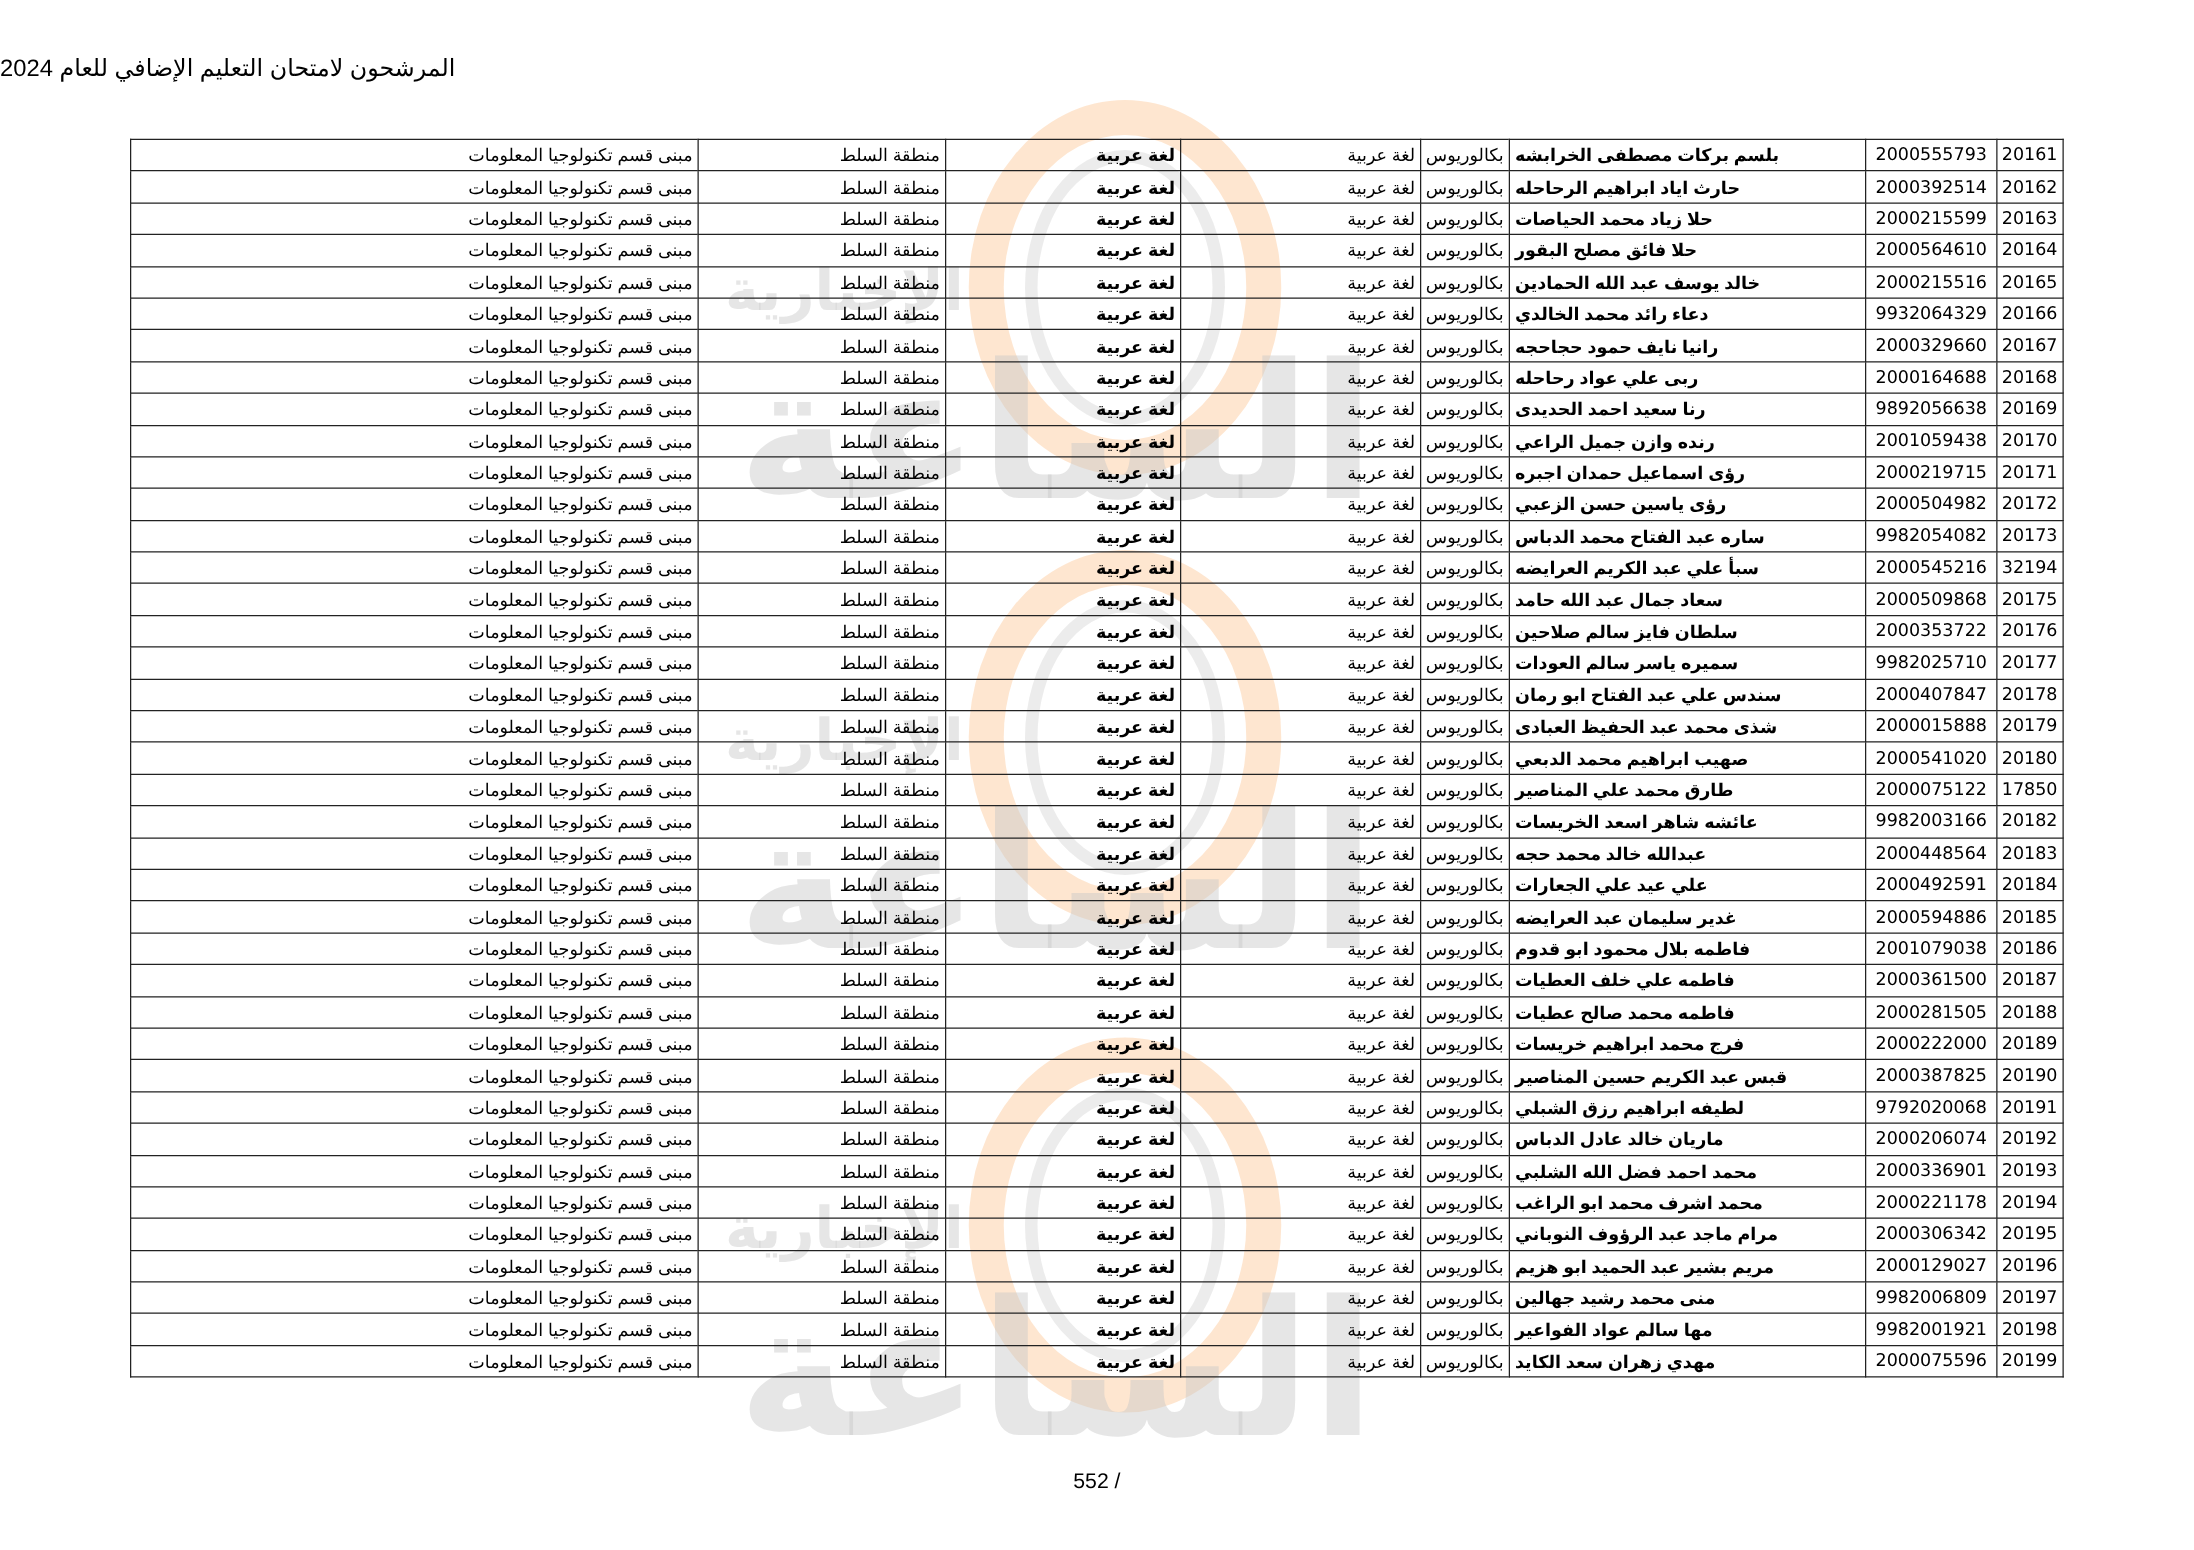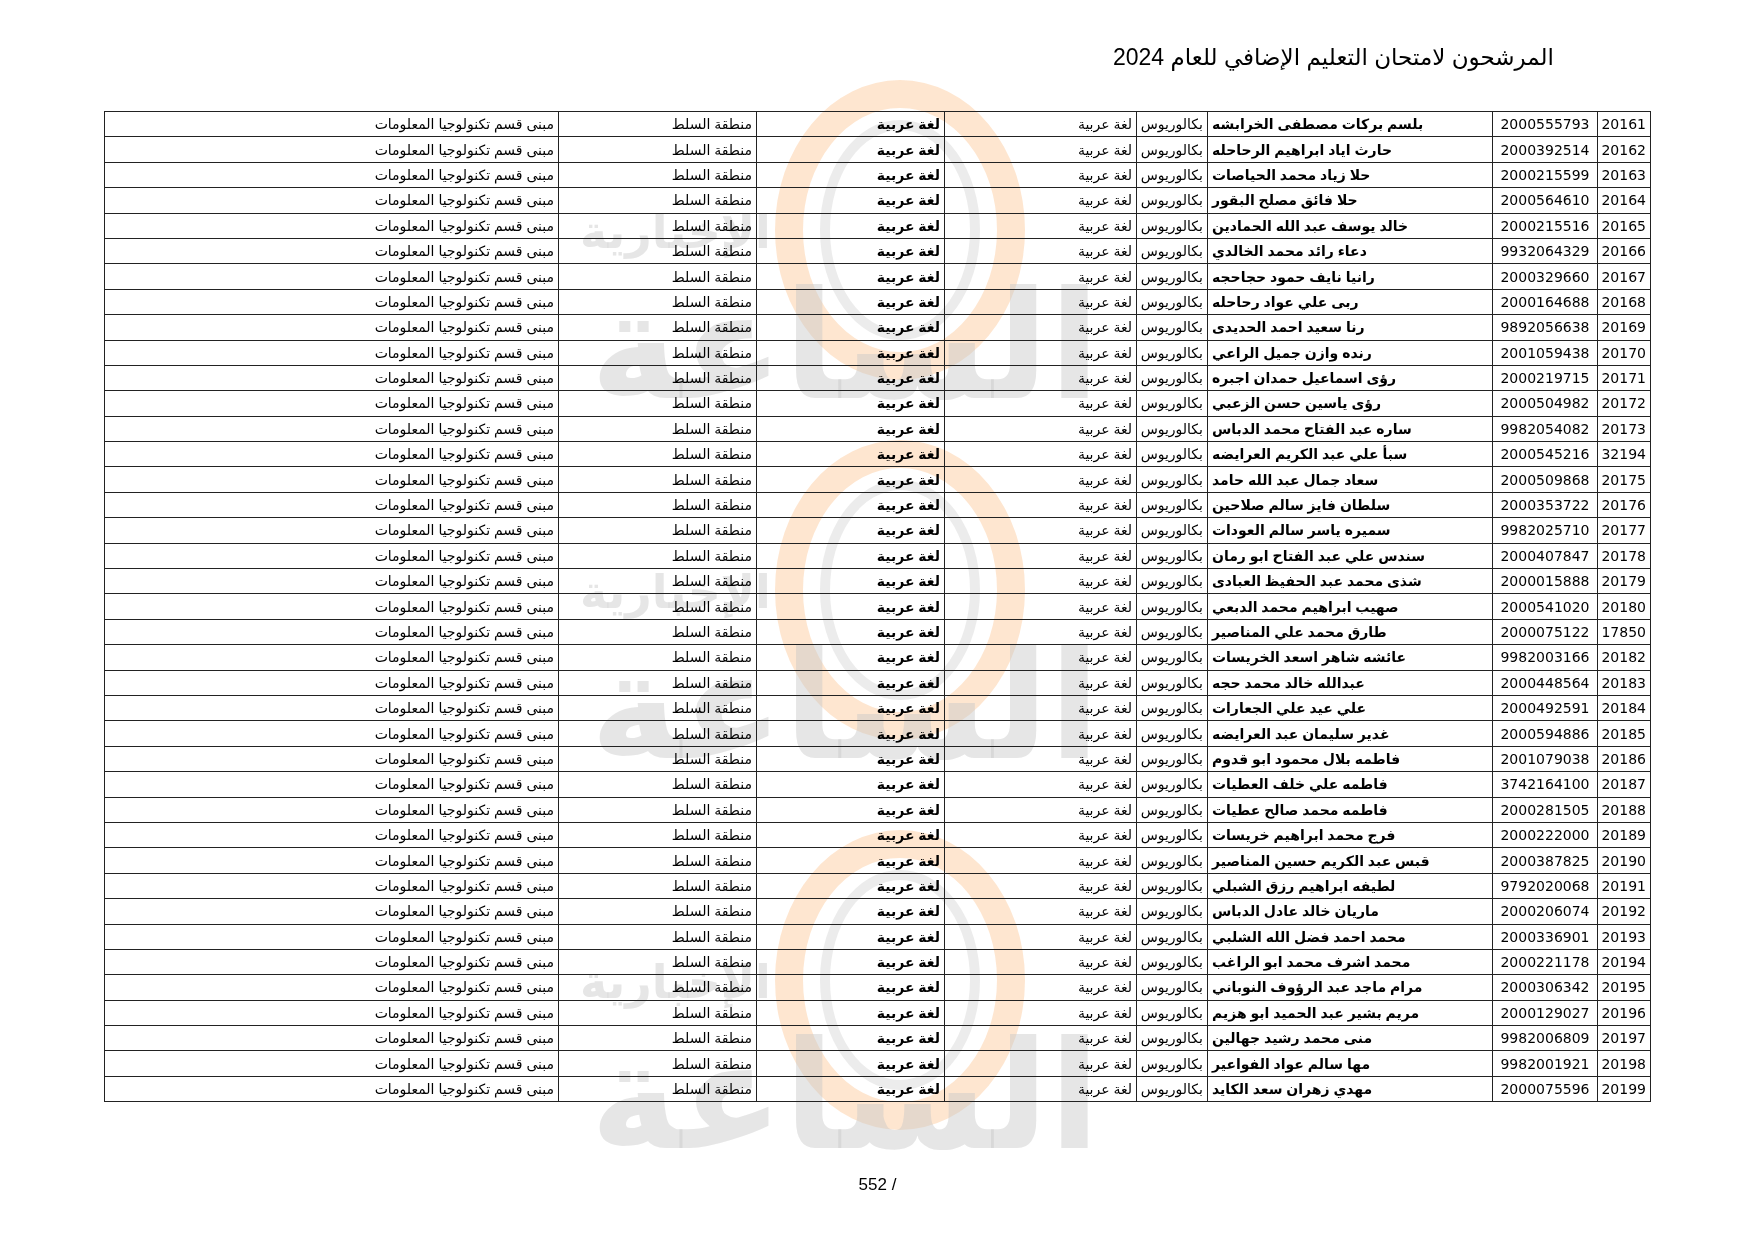--- a/index.html
+++ b/index.html
@@ -1,17 +1,17 @@
 <!DOCTYPE html>
 <html><head>
 <meta charset="utf-8">
 <style>
   html, body { margin: 0; padding: 0; background: #ffffff; }
   body { width: 1755px; height: 1240px; position: relative; overflow: hidden; font-family: "Liberation Sans", "DejaVu Sans", sans-serif; color: #000; }
-  .page-title { position: absolute; top: 44px; left: 0; width: 1554px; text-align: right; font-size: 23px; direction: rtl; }
+  .page-title { position: absolute; top: 44px; left: 0; width: 1554px; text-align: left; font-size: 19px; direction: rtl; }
   .watermark { position: absolute; left: 560px; width: 680px; height: 330px; pointer-events: none; }
   .wm-ring { position: absolute; left: 215px; top: 0; width: 250px; height: 300px; border-radius: 50%; border: 28px solid rgba(253, 200, 150, 0.45); box-sizing: border-box; }
   .wm-face { position: absolute; left: 260px; top: 40px; width: 160px; height: 220px; border-radius: 50%; border: 10px solid rgba(200,200,200,0.35); box-sizing: border-box; }
   .wm-text { position: absolute; color: rgba(200,200,200,0.45); font-weight: bold; direction: rtl; margin-top: 15px; }
   .wm-small { left: 20px; top: 110px; font-size: 46px; }
   .wm-big { left: 30px; top: 176px; font-size: 150px; line-height: 1; }
   table.candidates { position: absolute; top: 111px; left: 104px; width: 1547px; border-collapse: collapse; direction: rtl; table-layout: fixed; z-index: 2; }
   table.candidates td { border: 1.5px solid #222; height: 24.4px; padding: 0 4px; font-size: 14px; white-space: nowrap; overflow: hidden; line-height: 24px; }
   td.c-seq { width: 44px; text-align: left; font-family: "DejaVu Sans", sans-serif; font-size: 14.5px; margin-left: 16px; }
   td.c-id { width: 96px; text-align: center; font-family: "DejaVu Sans", sans-serif; font-size: 14.5px; }
@@ -304,21 +304,21 @@
         <td class="c-id">2001079038</td>
         <td class="c-name">فاطمه بلال محمود ابو قدوم</td>
         <td class="c-degree">بكالوريوس</td>
         <td class="c-subject">لغة عربية</td>
         <td class="c-subject-b">لغة عربية</td>
         <td class="c-region">منطقة السلط</td>
         <td class="c-building">مبنى قسم تكنولوجيا المعلومات</td>
       </tr>
       <tr>
         <td class="c-seq">20187</td>
-        <td class="c-id">3742164100</td>
+        <td class="c-id">2000361500</td>
         <td class="c-name">فاطمه علي خلف العطيات</td>
         <td class="c-degree">بكالوريوس</td>
         <td class="c-subject">لغة عربية</td>
         <td class="c-subject-b">لغة عربية</td>
         <td class="c-region">منطقة السلط</td>
         <td class="c-building">مبنى قسم تكنولوجيا المعلومات</td>
       </tr>
       <tr>
         <td class="c-seq">20188</td>
         <td class="c-id">2000281505</td>

